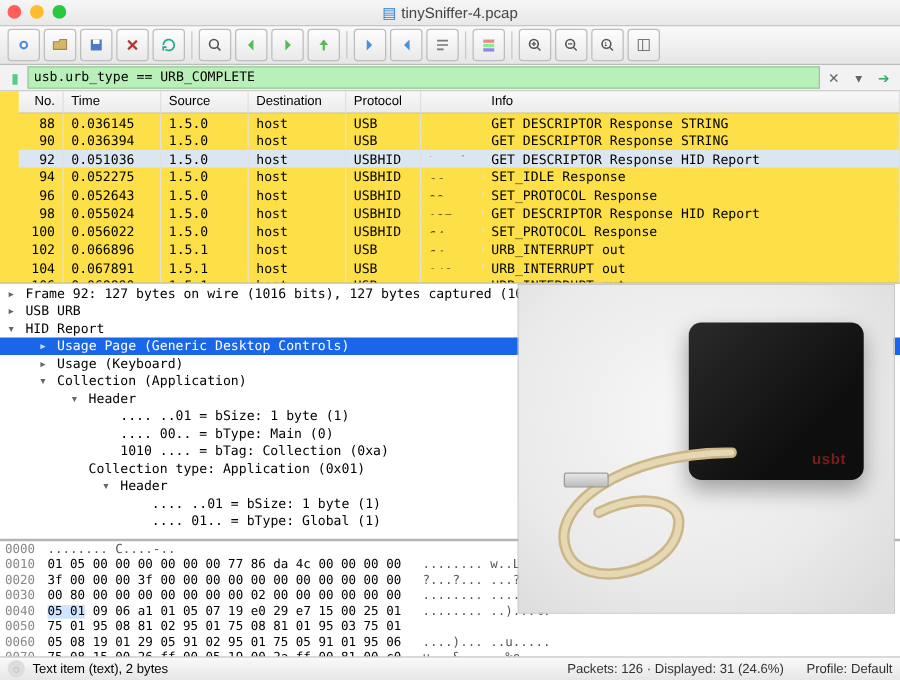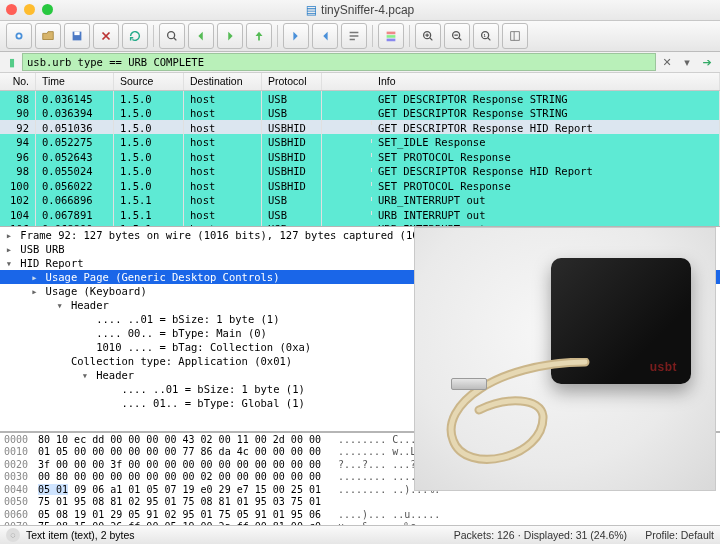--- a/index.html
+++ b/index.html
@@ -78,24 +78,25 @@
   font-size: 10.5px;
   outline: none;
 }
 .filter-ctl {
   width: 18px; height: 18px;
   display: flex; align-items: center; justify-content: center;
   color: #666; cursor: pointer;
 }
 
 .packet-list {
-  background: #5eead4;
+  background: #fde047;
   border-bottom: 1px solid #b5b5b5;
   height: 165px;
   overflow: hidden;
+  padding-left: 15px;
 }
 .pkt-head {
   display: flex;
   height: 18px;
   background: linear-gradient(#f8f8f8,#ececec);
   border-bottom: 1px solid #c7c7c7;
   font-size: 10.5px;
 }
 .pkt-head div, .pkt-row div {
   padding: 2px 6px;
@@ -433,34 +434,34 @@
       </div>
     </div>
 </div>
 
 <div class="details" id="tree">
     <div class="tree-line"><span class="arrow">▸</span> Frame 92: 127 bytes on wire (1016 bits), 127 bytes captured (1016 bits)</div>
     <div class="tree-line"><span class="arrow">▸</span> USB URB</div>
     <div class="tree-line"><span class="arrow">▾</span> HID Report</div>
     <div class="tree-line sel">    <span class="arrow">▸</span> Usage Page (Generic Desktop Controls)</div>
     <div class="tree-line">    <span class="arrow">▸</span> Usage (Keyboard)</div>
+    <div class="tree-line">    <span class="arrow">▾</span> Collection (Application)</div>
     <div class="tree-line">        <span class="arrow">▾</span> Header</div>
     <div class="tree-line">            <span class="arrow"> </span> .... ..01 = bSize: 1 byte (1)</div>
     <div class="tree-line">            <span class="arrow"> </span> .... 00.. = bType: Main (0)</div>
     <div class="tree-line">            <span class="arrow"> </span> 1010 .... = bTag: Collection (0xa)</div>
     <div class="tree-line">        <span class="arrow"> </span> Collection type: Application (0x01)</div>
     <div class="tree-line">            <span class="arrow">▾</span> Header</div>
     <div class="tree-line">                <span class="arrow"> </span> .... ..01 = bSize: 1 byte (1)</div>
     <div class="tree-line">                <span class="arrow"> </span> .... 01.. = bType: Global (1)</div>
   </div>
 
 <div class="hexpane" id="hex">
     <div class="hex-row">
       <div class="hex-off">0000</div>
-      <div class="hex-bytes">80 10 ec dd 00 00 00 00  43 02 00 11 00 2d 00 00</div>
       <div class="hex-ascii">........ C....-..</div>
     </div>
     <div class="hex-row">
       <div class="hex-off">0010</div>
       <div class="hex-bytes">01 05 00 00 00 00 00 00  77 86 da 4c 00 00 00 00</div>
       <div class="hex-ascii">........ w..L....</div>
     </div>
     <div class="hex-row">
       <div class="hex-off">0020</div>
       <div class="hex-bytes">3f 00 00 00 3f 00 00 00  00 00 00 00 00 00 00 00</div>

